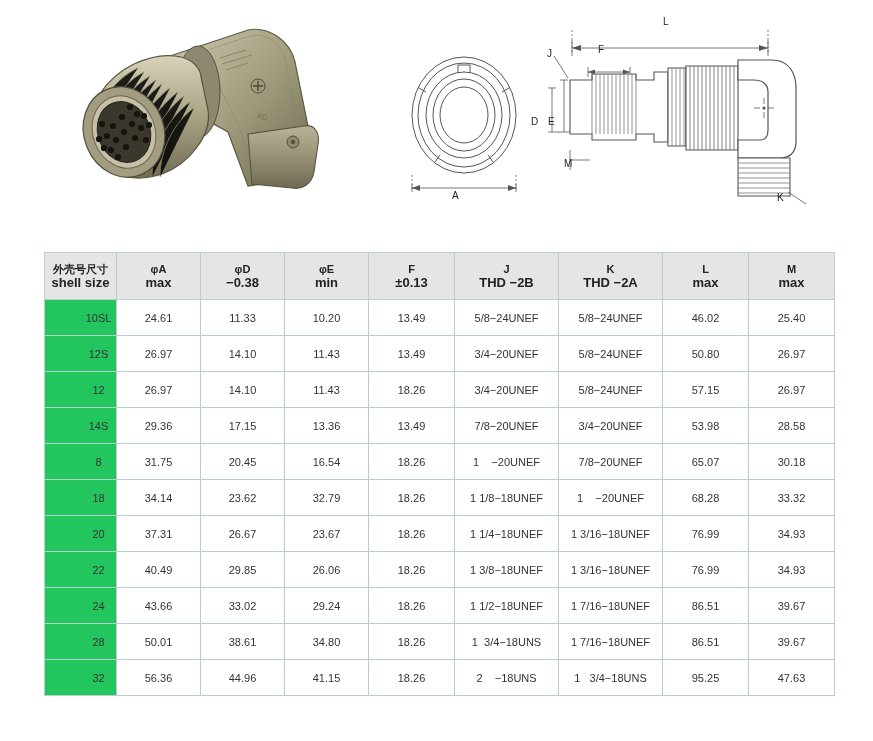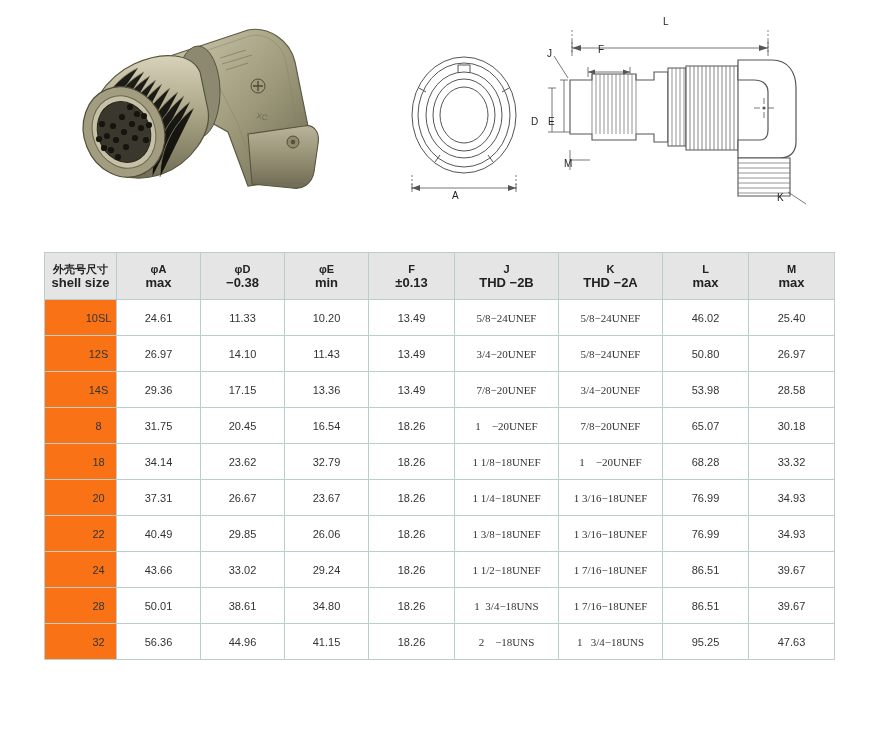--- a/index.html
+++ b/index.html
@@ -46,31 +46,31 @@
   thead th{
     background:#e5e5e5;
     font-size:11px;
     line-height:14px;
     height:46px;
     color:#222;
   }
   thead th .l1{display:block;}
   thead th .l2{display:block;font-size:13px;}
   tbody td{background:#ffffff;}
-  tbody td:first-child{background:#f97316;padding-left:36px;}
+  tbody td:first-child{background:#22c55e;padding-left:36px;}
   col.c0{width:72px;}
   col.c1{width:84px;}
   col.c2{width:84px;}
   col.c3{width:84px;}
   col.c4{width:86px;}
   col.c5{width:104px;}
   col.c6{width:104px;}
   col.c7{width:86px;}
   col.c8{width:86px;}
-  .mono-sp{white-space:pre;font-family:Liberation Serif, serif;}
+  .mono-sp{white-space:pre;}
 </style>
 </head>
 <body>
 
 <div class="page">
 
   <div class="illus">
 
     <div class="photo">
       <svg width="270" height="185" viewBox="0 0 270 185">
@@ -349,20 +349,31 @@
             <td>26.97</td>
             <td>14.10</td>
             <td>11.43</td>
             <td>13.49</td>
             <td class="mono-sp">3/4−20UNEF</td>
             <td class="mono-sp">5/8−24UNEF</td>
             <td>50.80</td>
             <td>26.97</td>
           </tr>
           <tr>
+            <td>12</td>
+            <td>26.97</td>
+            <td>14.10</td>
+            <td>11.43</td>
+            <td>18.26</td>
+            <td class="mono-sp">3/4−20UNEF</td>
+            <td class="mono-sp">5/8−24UNEF</td>
+            <td>57.15</td>
+            <td>26.97</td>
+          </tr>
+          <tr>
             <td>14S</td>
             <td>29.36</td>
             <td>17.15</td>
             <td>13.36</td>
             <td>13.49</td>
             <td class="mono-sp">7/8−20UNEF</td>
             <td class="mono-sp">3/4−20UNEF</td>
             <td>53.98</td>
             <td>28.58</td>
           </tr>

